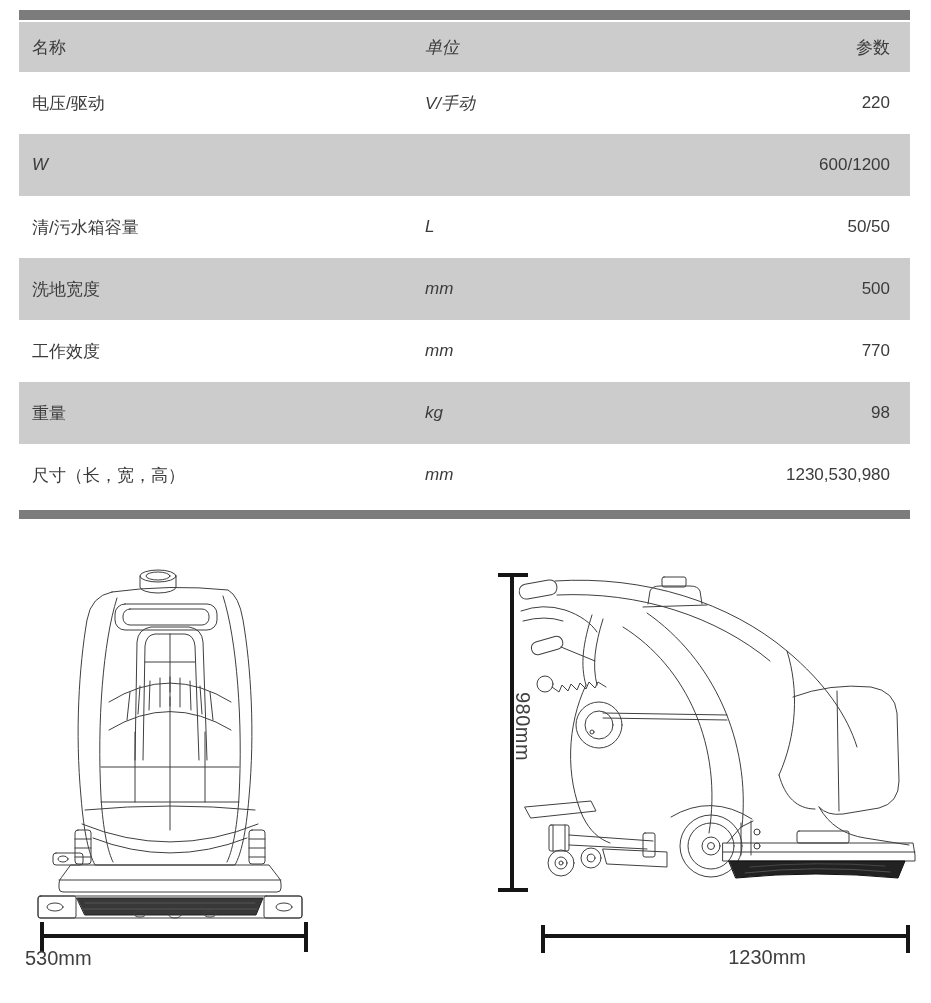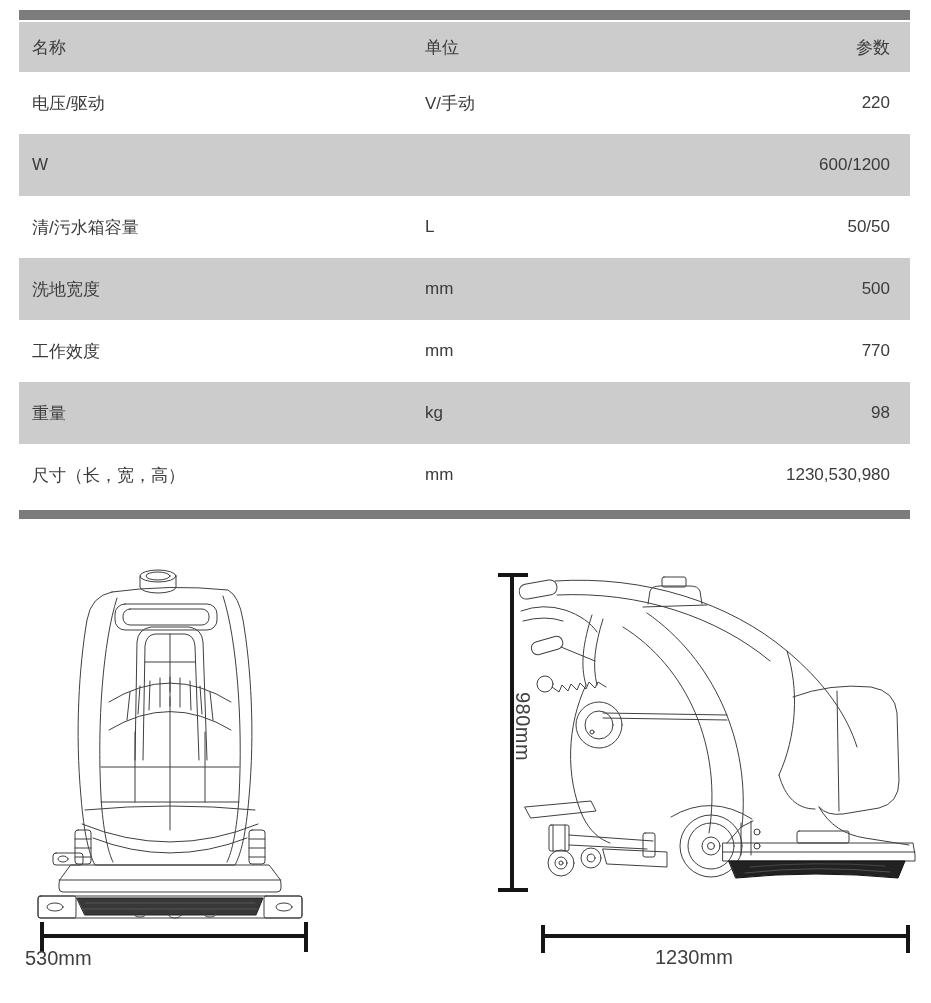--- a/index.html
+++ b/index.html
@@ -9,33 +9,33 @@
   
   .spec { position:absolute; left:19px; top:10px; width:891px; }
   .bar  { background:#7c7c7c; }
   .bar.top    { height:10px; margin-bottom:2px; }
   .bar.bottom { height:9px;  margin-top:4px; }
   .trow { display:flex; align-items:center; height:62px;
           padding:0 20px 0 13px; font-size:17px; color:#3b3b3b; background:#ffffff; }
   .trow.header { height:50px; background:#cccccc; }
   .rows .trow:nth-child(even) { background:#cccccc; }
   .c1 { width:393px; }
-  .c2 { flex:1; }
+  .c2 { flex:1;font-style:italic; }
   .c3 { text-align:right; white-space:nowrap; }
 
   
   svg { position:absolute; }
   #front-view { left:25px;  top:562px; }
   #side-view  { left:495px; top:555px; }
   .line-art { stroke:#3f3f3f; fill:none; stroke-width:1; stroke-linecap:round; stroke-linejoin:round; }
   .dim-art  { stroke:#151515; fill:none; stroke-width:4; }
 
   .dim-label { position:absolute; font-size:20px; color:#3f3f3f; }
   #dim-530  { left:25px;  top:947px; width:290px; text-align:left; }
-  #dim-1230 { left:655px; top:946px; width:170px; text-align:left; }
+  #dim-1230 { left:636px; top:946px; width:170px; text-align:right; }
   #dim-980  { left:511px; top:692px; writing-mode:vertical-rl; text-orientation:mixed; letter-spacing:0.5px; }
 </style>
 </head>
 <body>
 
 <div class="spec">
   <div class="bar top"></div>
 
   <div class="trow header">
     <div class="c1">名称</div>

